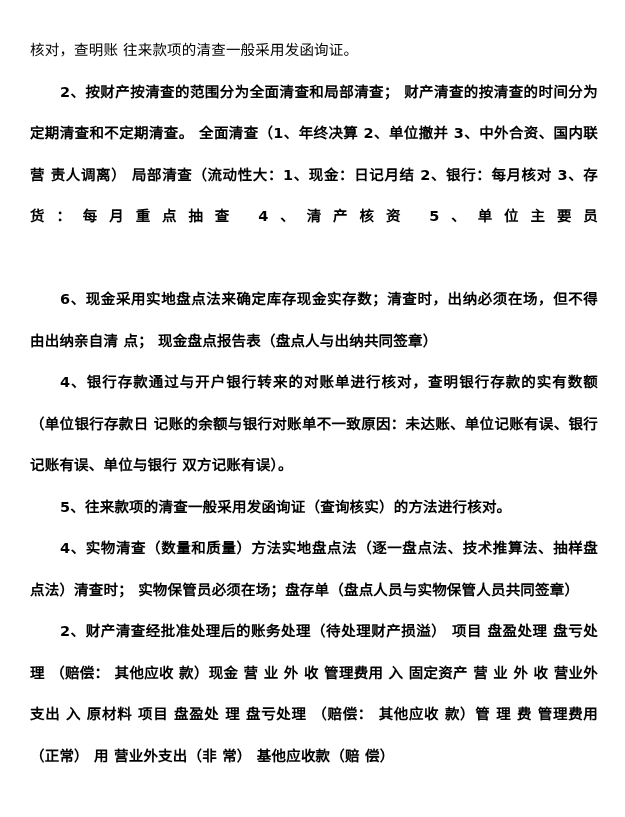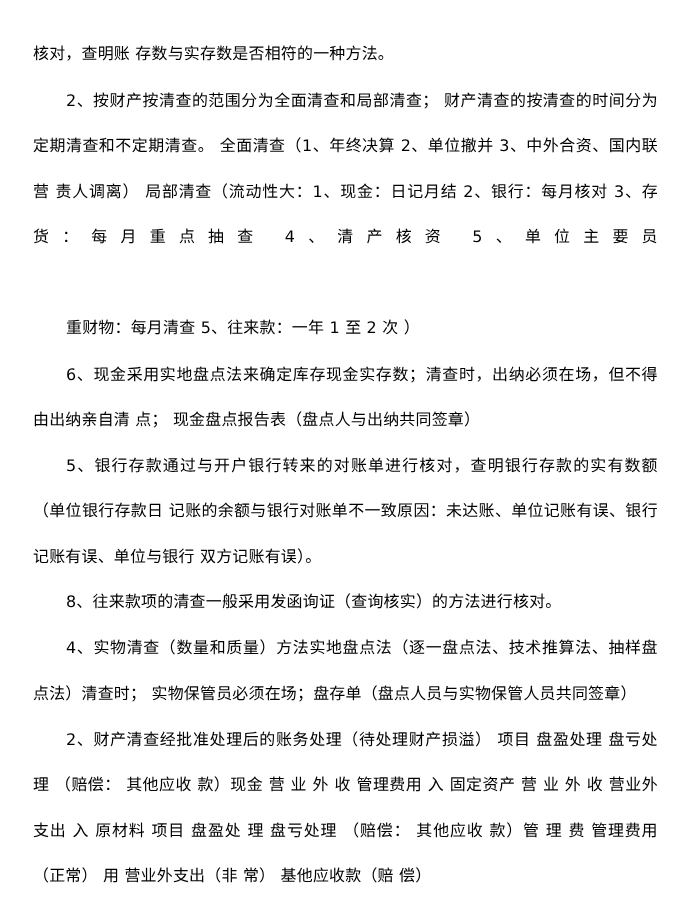--- a/index.html
+++ b/index.html
@@ -32,47 +32,47 @@
     font-size: 14.5px;
     line-height: 41.5px;
     letter-spacing: 0.2px;
     text-align: justify;
     text-justify: inter-character;
     word-break: break-all;
     white-space: pre-wrap;
   }
   .para.indent {
     text-indent: 30px;
+    font-weight: bold;
   }
   
   .para::after {
     content: "";
     display: inline-block;
     width: 100%;
   }
   .para.nostretch::after {
     content: none;
   }
 </style>
 </head>
 <body>
 
 <div class="page">
   <div class="doc-body">
 
-    <p class="para nostretch">核对，查明账 存数与实存数是否相符的一种方法。</p>
+    <p class="para nostretch">核对，查明账 往来款项的清查一般采用发函询证。</p>
 
     <p class="para indent">2、按财产按清查的范围分为全面清查和局部清查； 财产清查的按清查的时间分为定期清查和不定期清查。 全面清查（1、年终决算 2、单位撤并 3、中外合资、国内联营 责人调离） 局部清查（流动性大：1、现金：日记月结 2、银行：每月核对 3、存货：每月重点抽查 4、清产核资 5、单位主要员</p>
 
-    <p class="para indent nostretch">重财物：每月清查 5、往来款：一年 1 至 2 次 ）</p>
 
     <p class="para indent nostretch">6、现金采用实地盘点法来确定库存现金实存数；清查时，出纳必须在场，但不得由出纳亲自清 点； 现金盘点报告表（盘点人与出纳共同签章）</p>
 
-    <p class="para indent nostretch">5、银行存款通过与开户银行转来的对账单进行核对，查明银行存款的实有数额（单位银行存款日 记账的余额与银行对账单不一致原因：未达账、单位记账有误、银行记账有误、单位与银行 双方记账有误）。</p>
+    <p class="para indent nostretch">4、银行存款通过与开户银行转来的对账单进行核对，查明银行存款的实有数额（单位银行存款日 记账的余额与银行对账单不一致原因：未达账、单位记账有误、银行记账有误、单位与银行 双方记账有误）。</p>
 
-    <p class="para indent nostretch">8、往来款项的清查一般采用发函询证（查询核实）的方法进行核对。</p>
+    <p class="para indent nostretch">5、往来款项的清查一般采用发函询证（查询核实）的方法进行核对。</p>
 
     <p class="para indent nostretch">4、实物清查（数量和质量）方法实地盘点法（逐一盘点法、技术推算法、抽样盘点法）清查时； 实物保管员必须在场；盘存单（盘点人员与实物保管人员共同签章）</p>
 
     <p class="para indent nostretch">2、财产清查经批准处理后的账务处理（待处理财产损溢） 项目 盘盈处理 盘亏处理 （赔偿： 其他应收 款）现金 营 业 外 收 管理费用 入 固定资产 营 业 外 收 营业外支出 入 原材料 项目 盘盈处 理 盘亏处理 （赔偿： 其他应收 款）管 理 费 管理费用 （正常） 用 营业外支出（非 常） 基他应收款（赔 偿）</p>
 
   </div>
 </div>
 
 </body></html>

